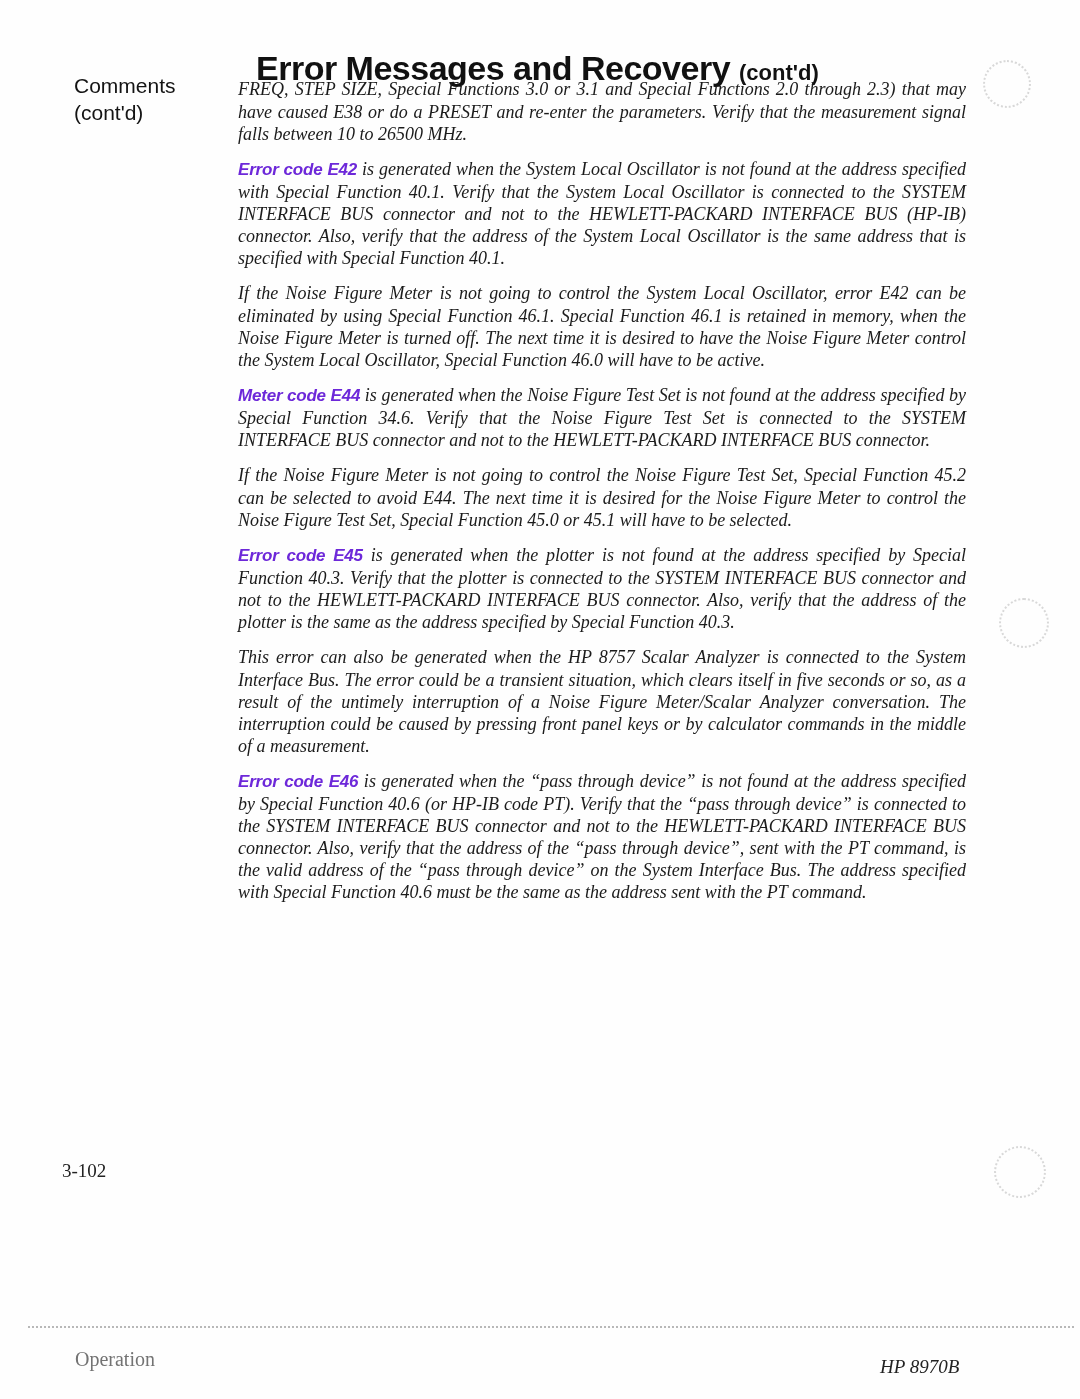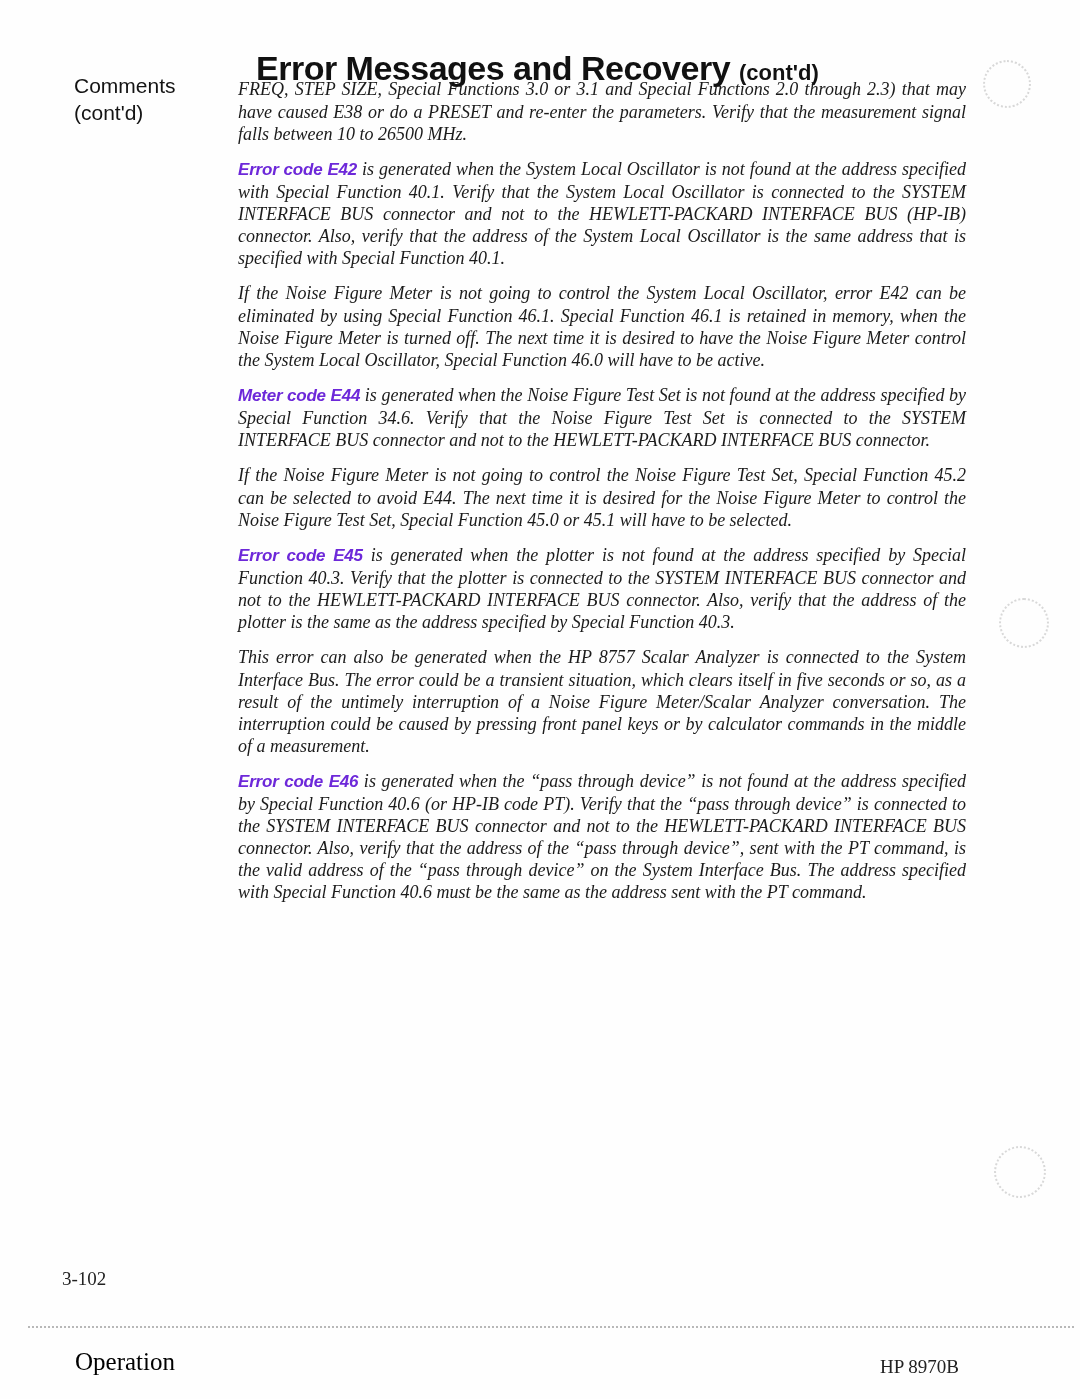--- a/index.html
+++ b/index.html
@@ -58,45 +58,46 @@
   .content .lead {
     font-family: "Liberation Sans", sans-serif;
     font-weight: bold;
     font-size: 17px;
     letter-spacing: -0.2px;
     color: #6d28d9;
   }
   .page-number {
     position: absolute;
     left: 62px;
-    top: 1268px;
+    top: 1160px;
     font-size: 19px;
     color: #222;
   }
   .separator {
     position: absolute;
     left: 28px;
     top: 1326px;
     width: 1046px;
     border-top: 2px dotted #b8b8b8;
     height: 0;
   }
   .footer-left {
     position: absolute;
     left: 75px;
     top: 1348px;
-    font-size: 25px;
-    color: #000000;
+    font-size: 20px;
+    color: #737373;
   }
   .footer-right {
     position: absolute;
     left: 880px;
     top: 1356px;
     font-size: 19px;
     color: #222;
+    font-style: italic;
   }
   .punch-ghost {
     position: absolute;
     border: 2px dotted #cfcfcf;
     border-radius: 50%;
     opacity: 0.8;
   }
   .punch-1 { left: 983px; top: 60px;  width: 44px; height: 44px; }
   .punch-2 { left: 999px; top: 598px; width: 46px; height: 46px; }
   .punch-3 { left: 994px; top: 1146px; width: 48px; height: 48px; }

